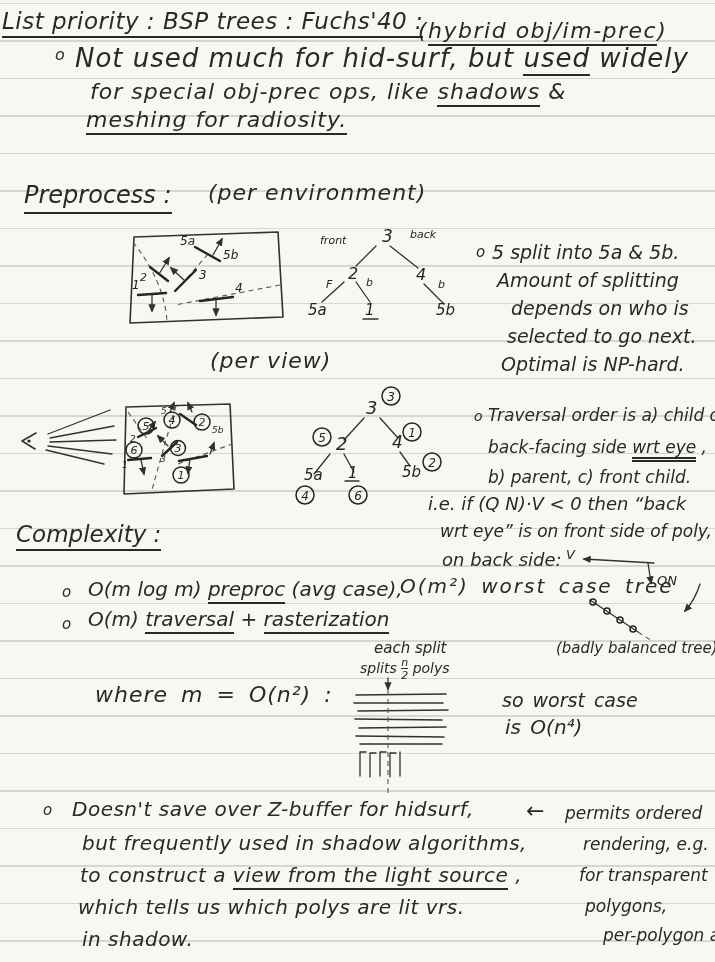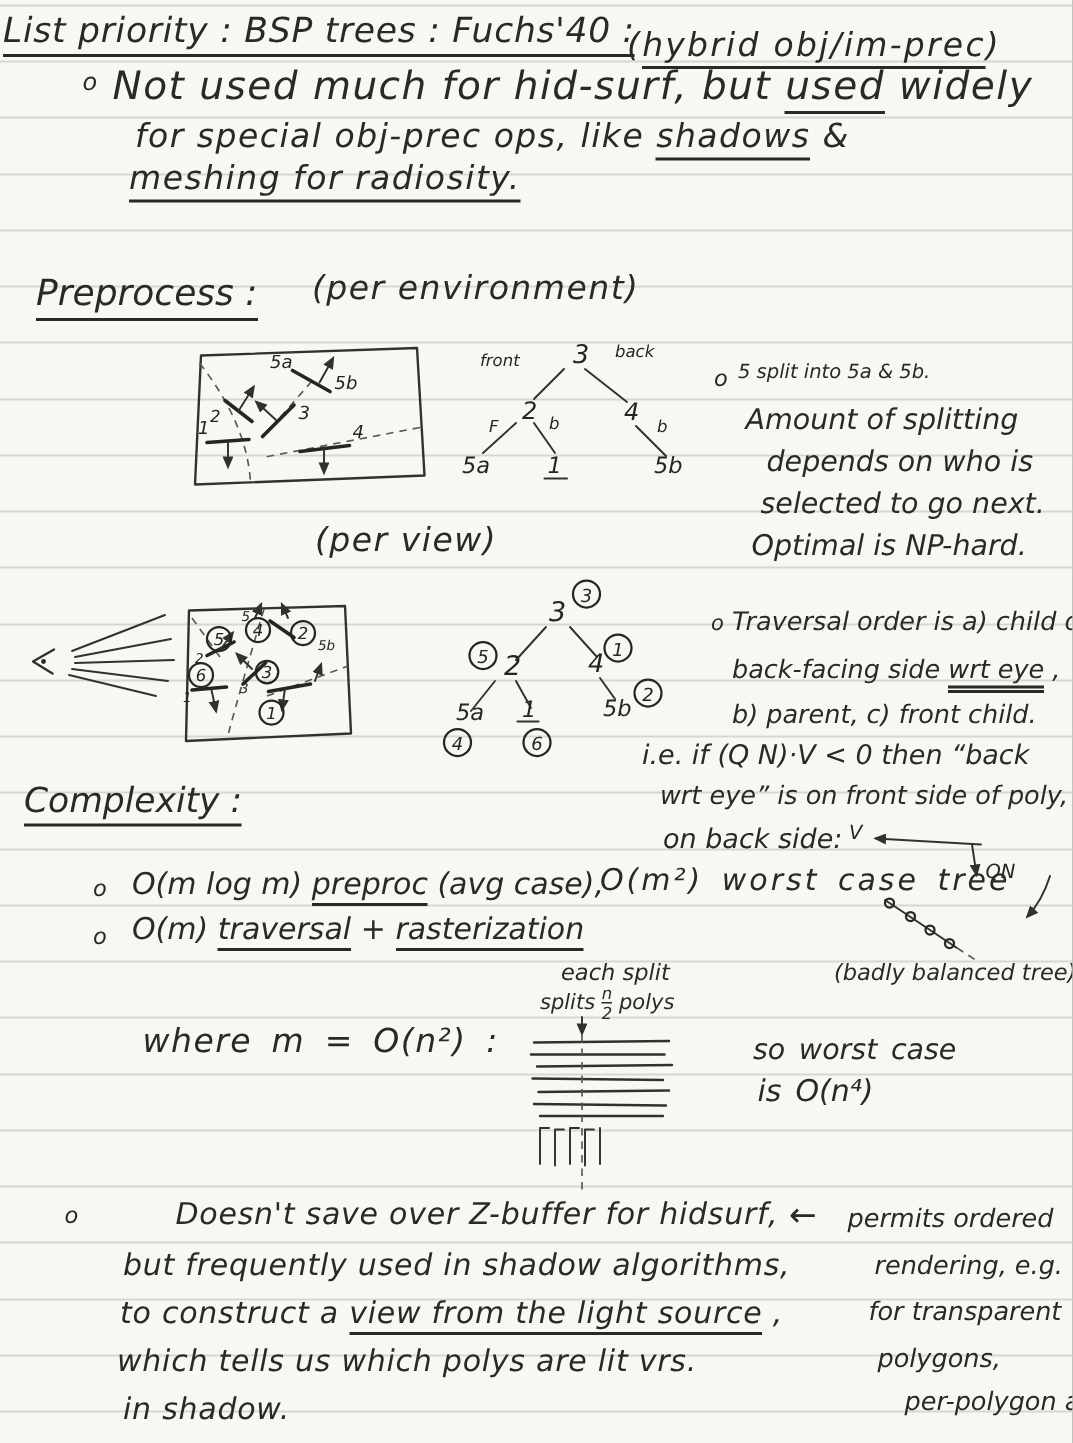--- a/index.html
+++ b/index.html
@@ -101,21 +101,21 @@
     <text x="20" y="66" font-size="11">F</text>
     <text x="60" y="64" font-size="11">b</text>
     <text x="132" y="66" font-size="11">b</text>
     <text x="2" y="93" font-size="15">5a</text>
     <text x="59" y="93" font-size="15">1</text>
     <text x="130" y="93" font-size="15">5b</text>
   </svg>
 
   
   <span class="hw" style="left:476px; top:244px; font-size:15px;">o</span>
-  <span class="hw" style="left:492px; top:242px; font-size:13px;font-style:italic;">5 split into 5a &amp; 5b.</span>
+  <span class="hw" style="left:492px; top:242px; font-size:19px;font-style:italic;">5 split into 5a &amp; 5b.</span>
   <span class="hw" style="left:511px; top:298px; font-size:19px;">depends on who is</span>
   <span class="hw" style="left:497px; top:270px; font-size:19px;">Amount of splitting</span>
   <span class="hw" style="left:507px; top:326px; font-size:19px;">selected to go next.</span>
   <span class="hw" style="left:501px; top:354px; font-size:19px;">Optimal is NP-hard.</span>
 
   
   <span class="hw" style="left:210px; top:348px; font-size:22px; letter-spacing:1px;">(per view)</span>
 
   
   <svg class="dg" style="left:14px; top:400px;" width="115" height="75" viewBox="0 0 115 75">
@@ -271,21 +271,21 @@
       <path class="thin" d="M54,76 L54,100"></path>
     </g>
     <line class="dash" x1="42" y1="76" x2="42" y2="118"></line>
   </svg>
 
   <span class="hw" style="left:502px; top:690px; font-size:19px; word-spacing:3px;">so worst case</span>
   <span class="hw" style="left:505px; top:716px; font-size:20px; word-spacing:3px;">is O(n⁴)</span>
 
   
   <span class="hw" style="left:43px; top:802px; font-size:15px;">o</span>
-  <span class="hw" style="left:72px; top:798px; font-size:20px; letter-spacing:.5px;margin-left:45px;">Doesn't save over Z-buffer for hidsurf,</span>
+  <span class="hw" style="left:72px; top:798px; font-size:20px; letter-spacing:.5px;">Doesn't save over Z-buffer for hidsurf,</span>
   <span class="hw" style="left:82px; top:832px; font-size:20px; letter-spacing:.5px;">but frequently used in shadow algorithms,</span>
   <span class="hw" style="left:80px; top:864px; font-size:20px; letter-spacing:.5px;"><span>to construct a </span><span class="u">view from the light source</span><span> ,</span></span>
   <span class="hw" style="left:78px; top:896px; font-size:20px; letter-spacing:.5px;">which tells us which polys are lit vrs.</span>
   <span class="hw" style="left:82px; top:928px; font-size:20px; letter-spacing:.5px;">in shadow.</span>
 
   <span class="hw" style="left:526px; top:798px; font-size:22px;">←</span>
   <span class="hw" style="left:565px; top:804px; font-size:17px;">permits ordered</span>
   <span class="hw" style="left:583px; top:835px; font-size:17px;">rendering, e.g.</span>
   <span class="hw" style="left:579px; top:866px; font-size:17px;">for transparent</span>
   <span class="hw" style="left:585px; top:897px; font-size:17px;">polygons,</span>

